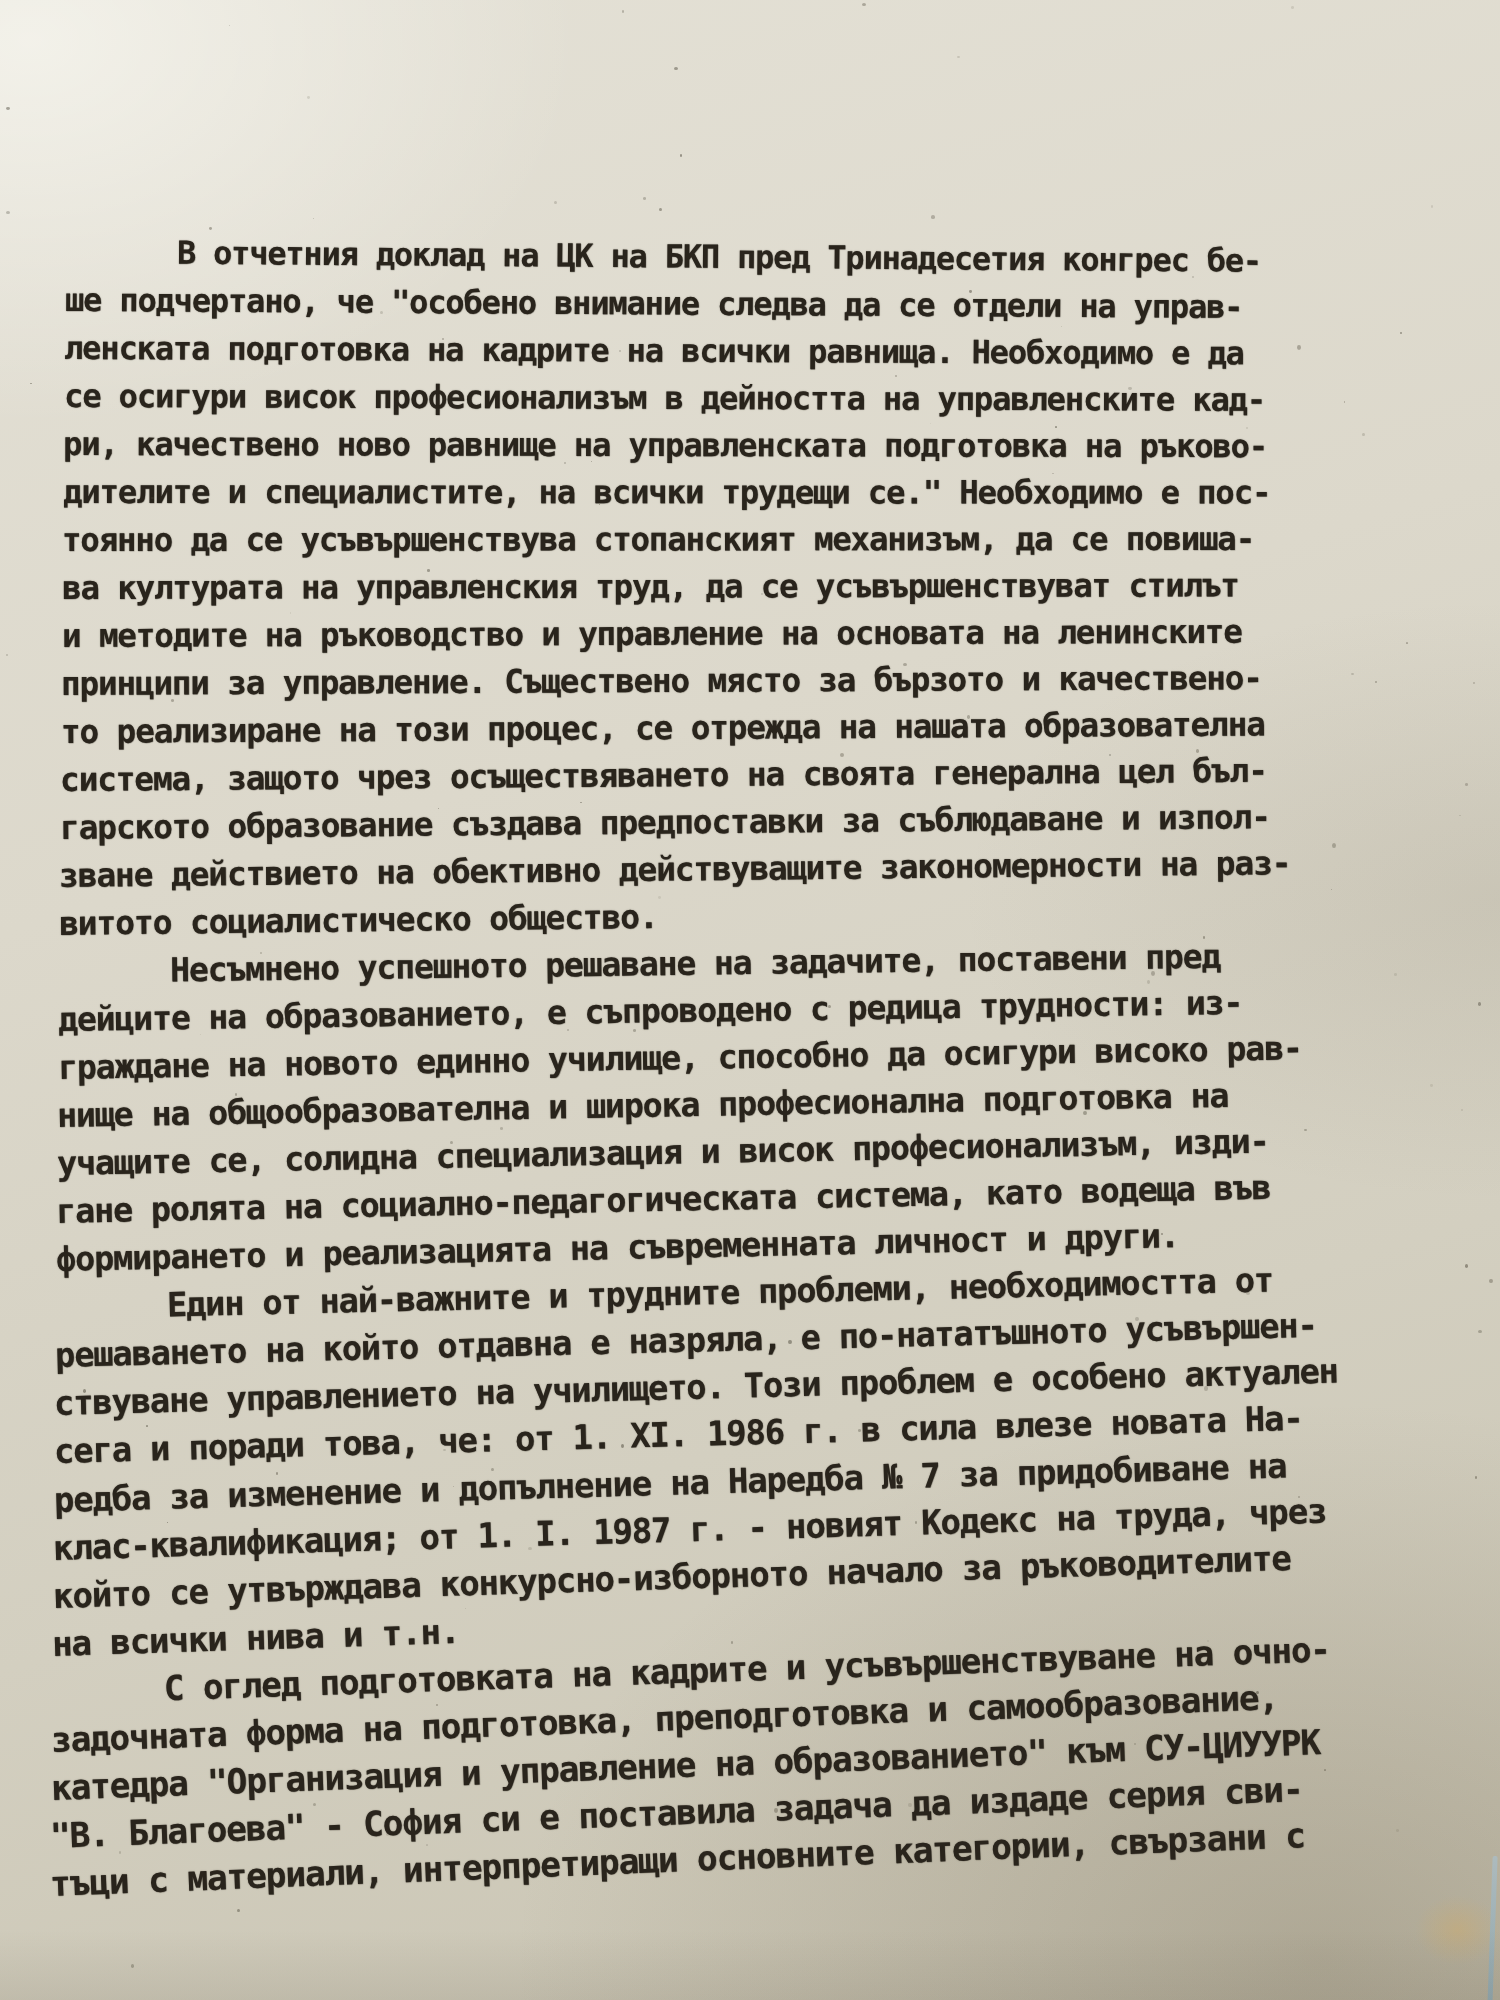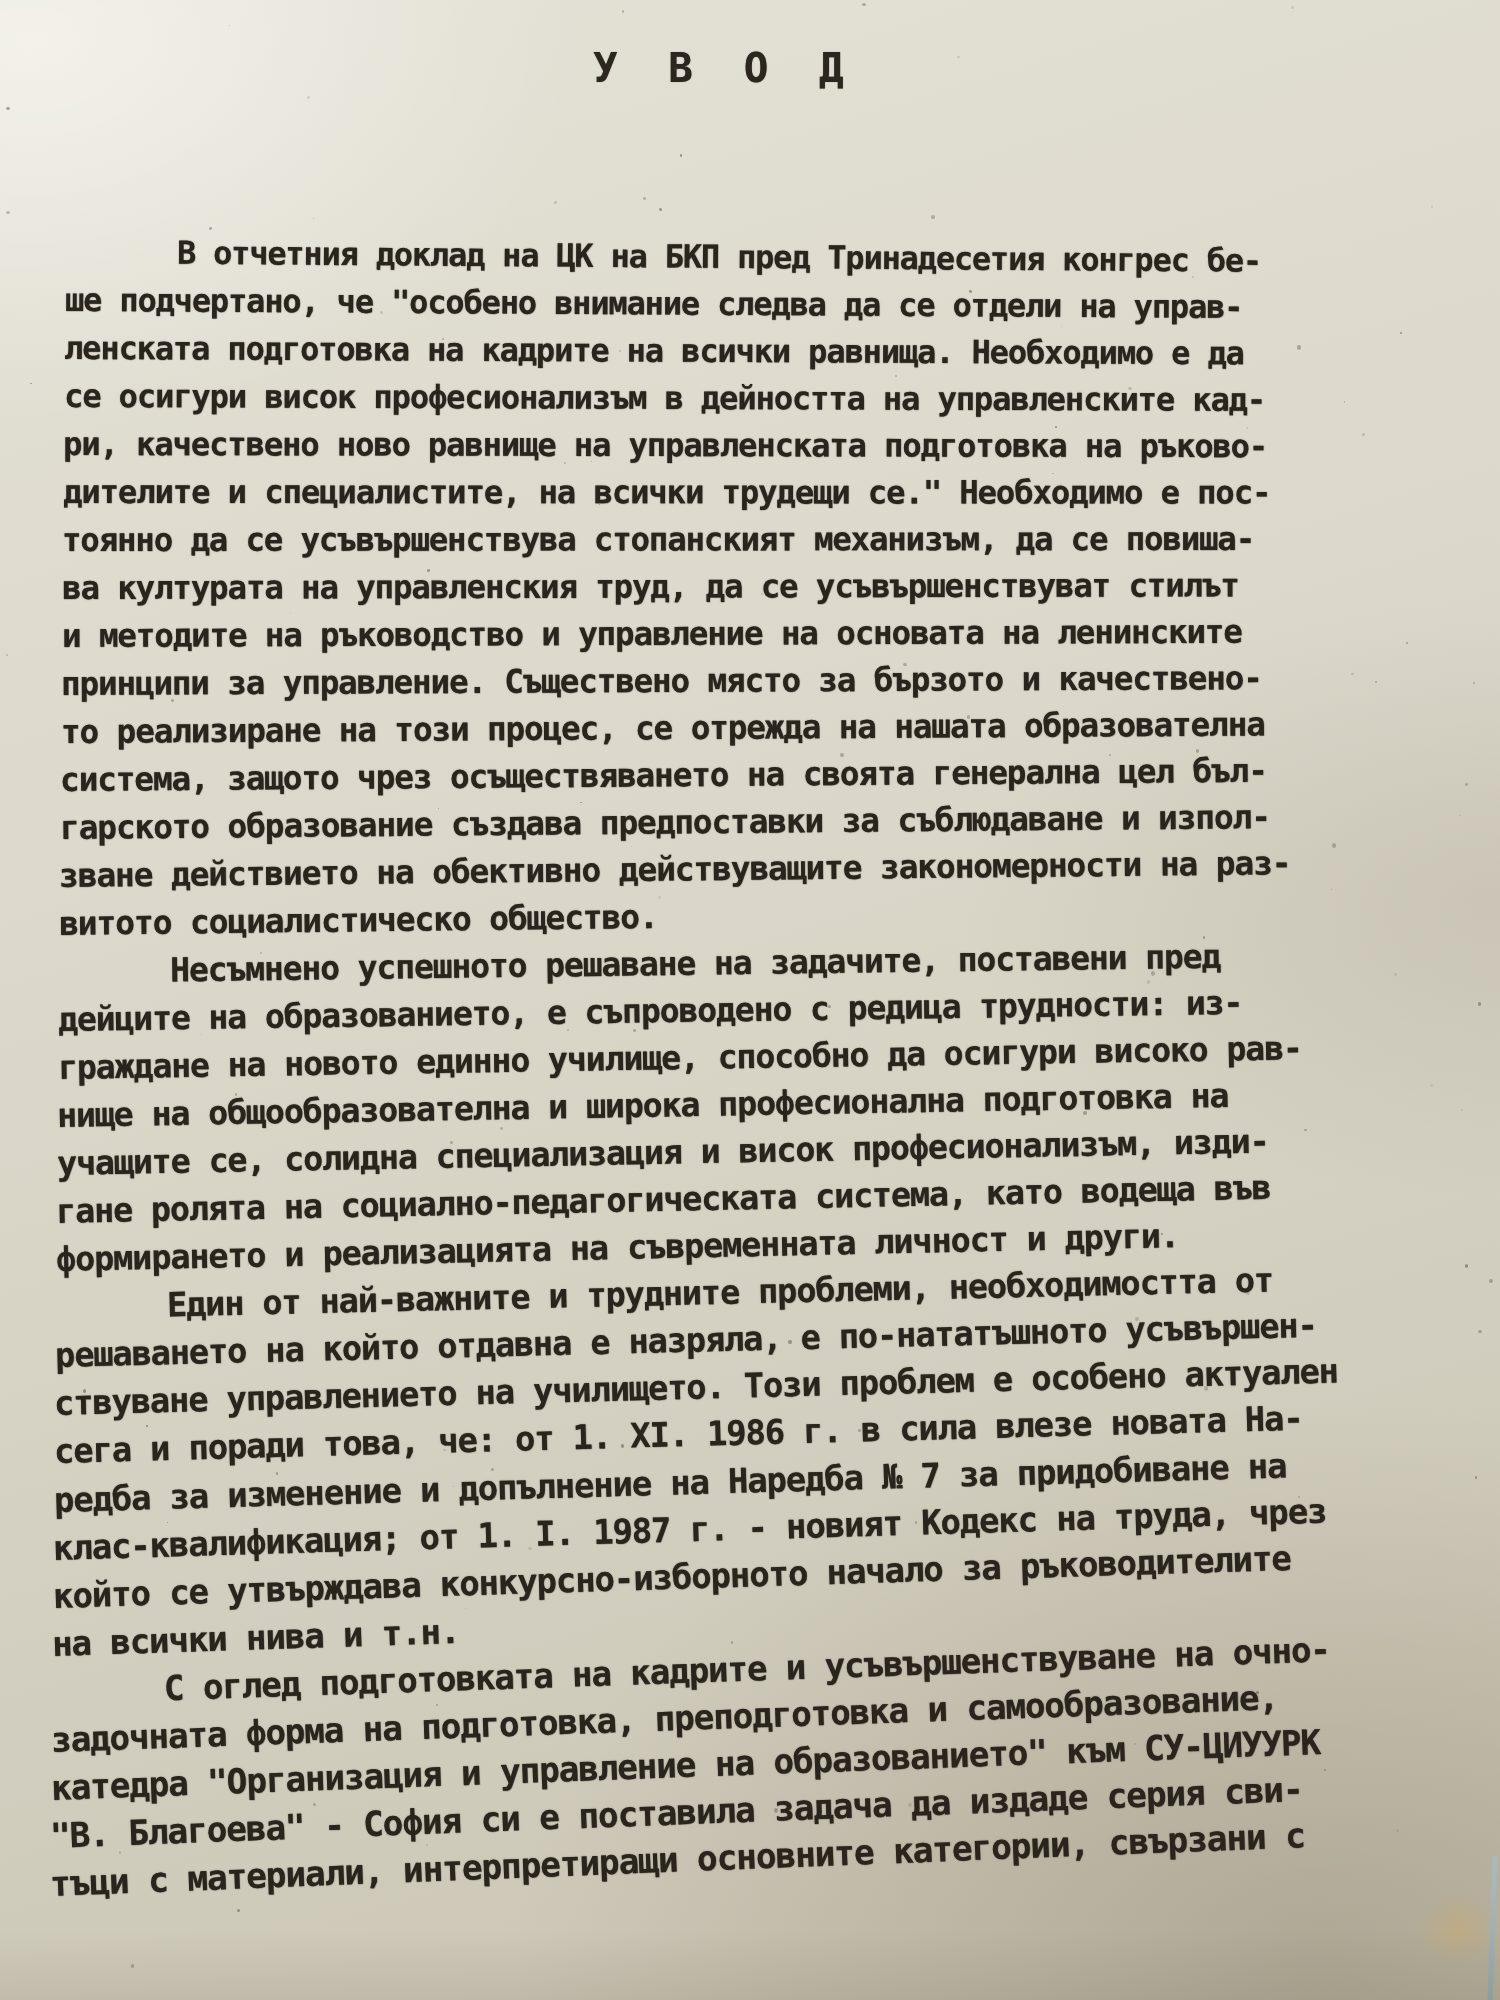--- a/index.html
+++ b/index.html
@@ -82,21 +82,20 @@
     bottom: 0;
     width: 1500px;
     height: 70px;
     background: linear-gradient(rgba(90,82,64,0), rgba(90,82,64,0.12));
   }
 </style>
 </head>
 <body>
 
 <div class="page">
-  <div class="title">У В О Д</div>
   <div class="text-body">
       <div class="line indent" style="font-size: 32px; left: 65px; transform: rotate(0.42deg);">В отчетния доклад на ЦК на БКП пред Тринадесетия конгрес бе-</div>
       <div class="line" style="font-size: 32.08px; left: 64.6px; transform: rotate(0.342deg);">ше подчертано, че "особено внимание следва да се отдели на управ-</div>
       <div class="line" style="font-size: 32.15px; left: 64.1px; transform: rotate(0.264deg);">ленската подготовка на кадрите на всички равнища. Необходимо е да</div>
       <div class="line" style="font-size: 32.23px; left: 63.7px; transform: rotate(0.186deg);">се осигури висок професионализъм в дейността на управленските кад-</div>
       <div class="line" style="font-size: 32.31px; left: 63.2px; transform: rotate(0.108deg);">ри, качествено ново равнище на управленската подготовка на ръково-</div>
       <div class="line" style="font-size: 32.38px; left: 62.8px; transform: rotate(0.03deg);">дителите и специалистите, на всички трудещи се." Необходимо е пос-</div>
       <div class="line" style="font-size: 32.46px; left: 62.4px; transform: rotate(-0.048deg);">тоянно да се усъвършенствува стопанският механизъм, да се повиша-</div>
       <div class="line" style="font-size: 32.54px; left: 61.9px; transform: rotate(-0.126deg);">ва културата на управленския труд, да се усъвършенствуват стилът</div>
       <div class="line" style="font-size: 32.61px; left: 61.5px; transform: rotate(-0.204deg);">и методите на ръководство и управление на основата на ленинските</div>

